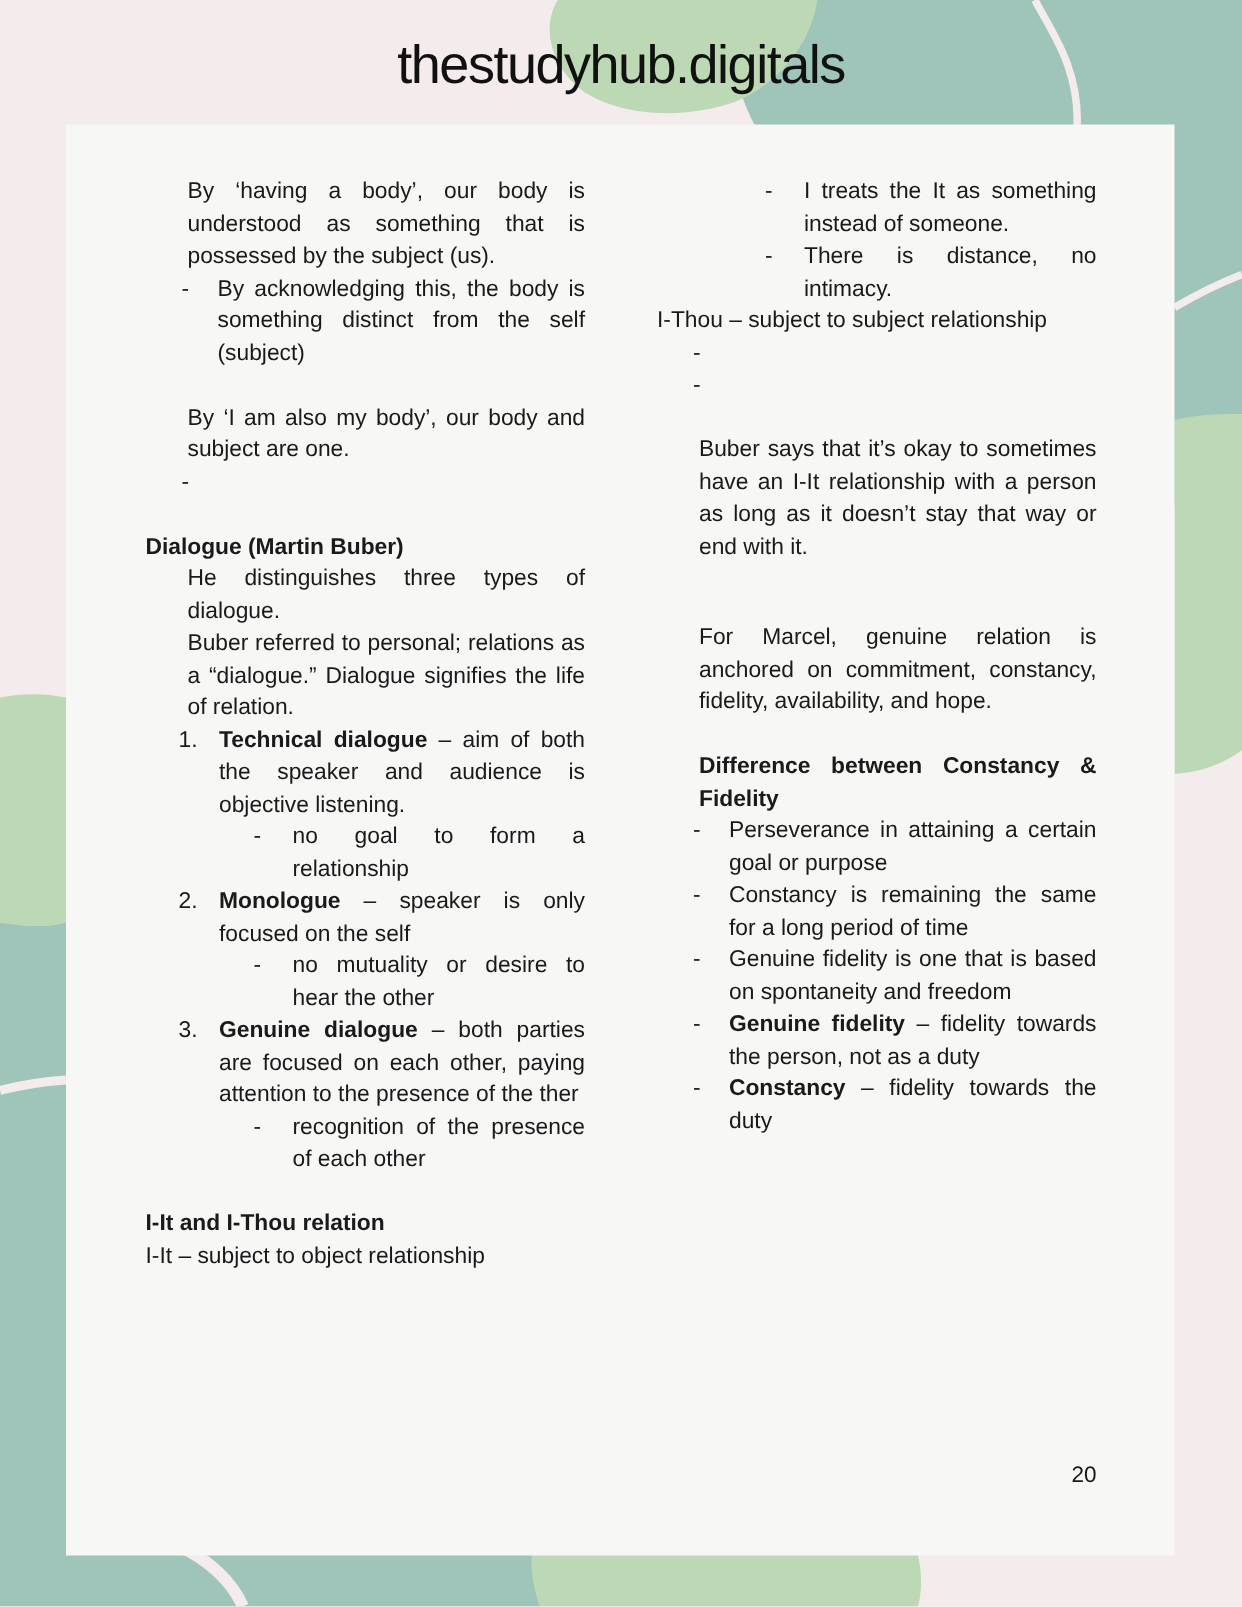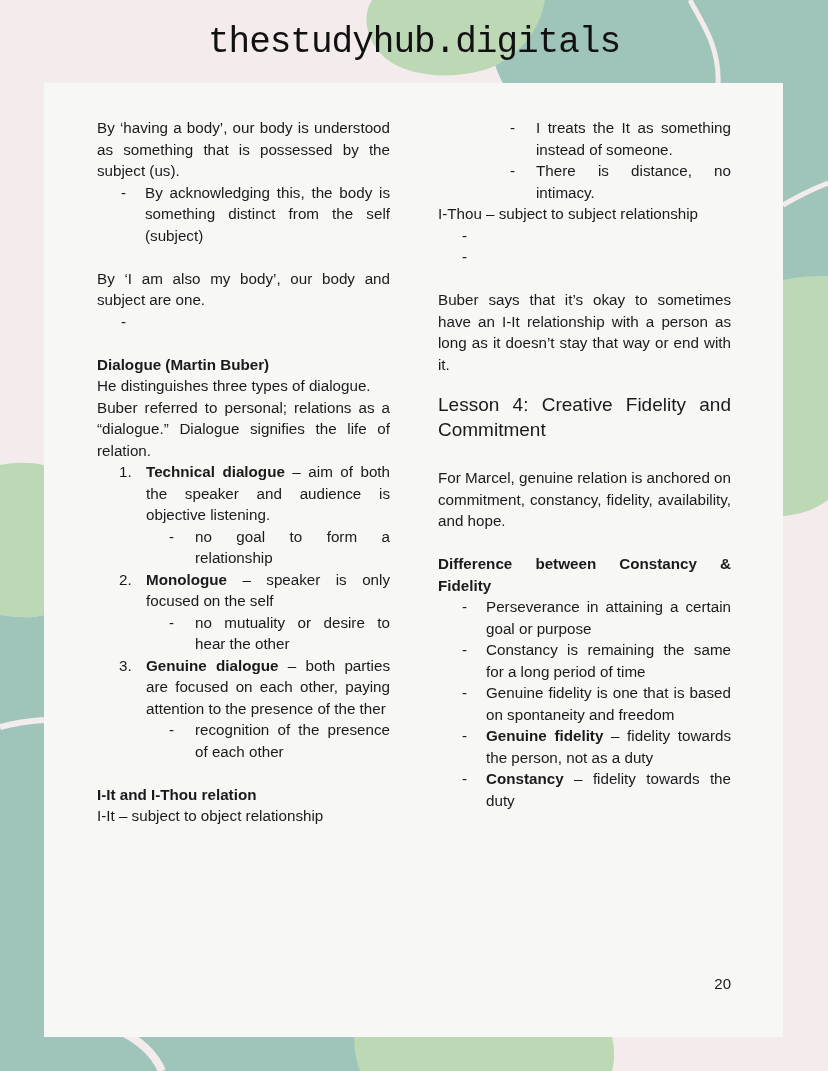--- a/index.html
+++ b/index.html
@@ -9,41 +9,41 @@
       background: #f4ebec;
       font-family: "Liberation Sans", sans-serif;
       color: #1a1a1a;
     }
     .bg { position: absolute; inset: 0; overflow: hidden; z-index: 0; }
     .bg svg { width: 828px; height: 1071px; display: block; }
 
     .brand {
       position: absolute; top: 22px; left: 0; width: 828px;
       text-align: center;
-      font-family: Liberation Mono, monospace;
+      font-family: Liberation Sans, sans-serif;
       font-size: 36px; letter-spacing: -1px;
       color: #111; z-index: 2;
     }
 
     .paper {
       position: absolute; left: 44px; top: 83px;
       width: 739px; height: 954px;
       background: #f7f7f6;
       z-index: 1;
     }
 
     .col {
       position: absolute; top: 117px;
       font-size: 15.2px; line-height: 21.5px;
       z-index: 3;
     }
     .col-left { left: 97px; width: 293px; }
     .col-right { left: 438px; width: 293px; }
 
-    .p { text-align: justify; text-align-last: left; }
+    .p { text-align: justify; text-align-last: left; margin-left: 28px; }
     .bold { font-weight: bold; }
     .gap { height: 21.5px; }
 
     .dash-item { display: flex; }
     .dash-item .dash { width: 48px; padding-left: 24px; flex: none; }
     .dash-item .txt { flex: 1; text-align: justify; }
 
     .num-item { display: flex; padding-left: 22px; }
     .num-item .num { width: 27px; flex: none; }
     .num-item .txt { flex: 1; text-align: justify; }
@@ -156,21 +156,20 @@
   <div>I-Thou – subject to subject relationship</div>
   <div class="dash-item">
     <span class="dash">-</span>
   </div>
   <div class="dash-item">
     <span class="dash">-</span>
   </div>
   <div class="gap"></div>
   <div class="p">Buber says that it’s okay to sometimes have an I-It relationship with a person as long as it doesn’t stay that way or end with it.</div>
   <div class="gap" style="height:14px"></div>
-  <div class="lesson-title p">Lesson 4: Creative Fidelity and Commitment</div>
   <div class="gap" style="height:25px"></div>
   <div class="p">For Marcel, genuine relation is anchored on commitment, constancy, fidelity, availability, and hope.</div>
   <div class="gap"></div>
   <div class="bold p">Difference between Constancy &amp; Fidelity</div>
 
   <div class="dash-item">
     <span class="dash">-</span>
     <span class="txt"><b></b><span>Perseverance in attaining a certain goal or purpose</span></span>
   </div>
   <div class="dash-item">

